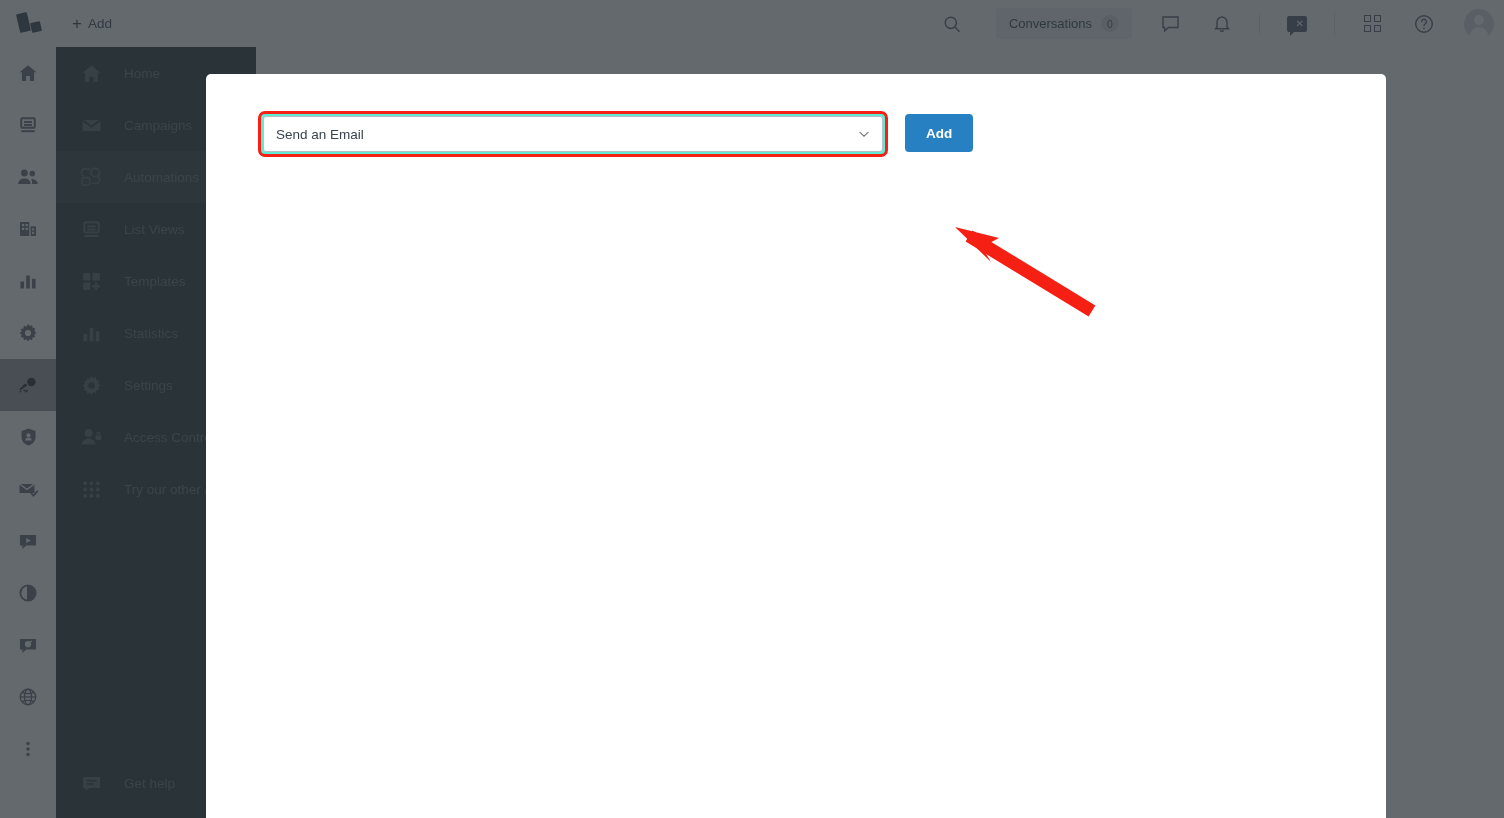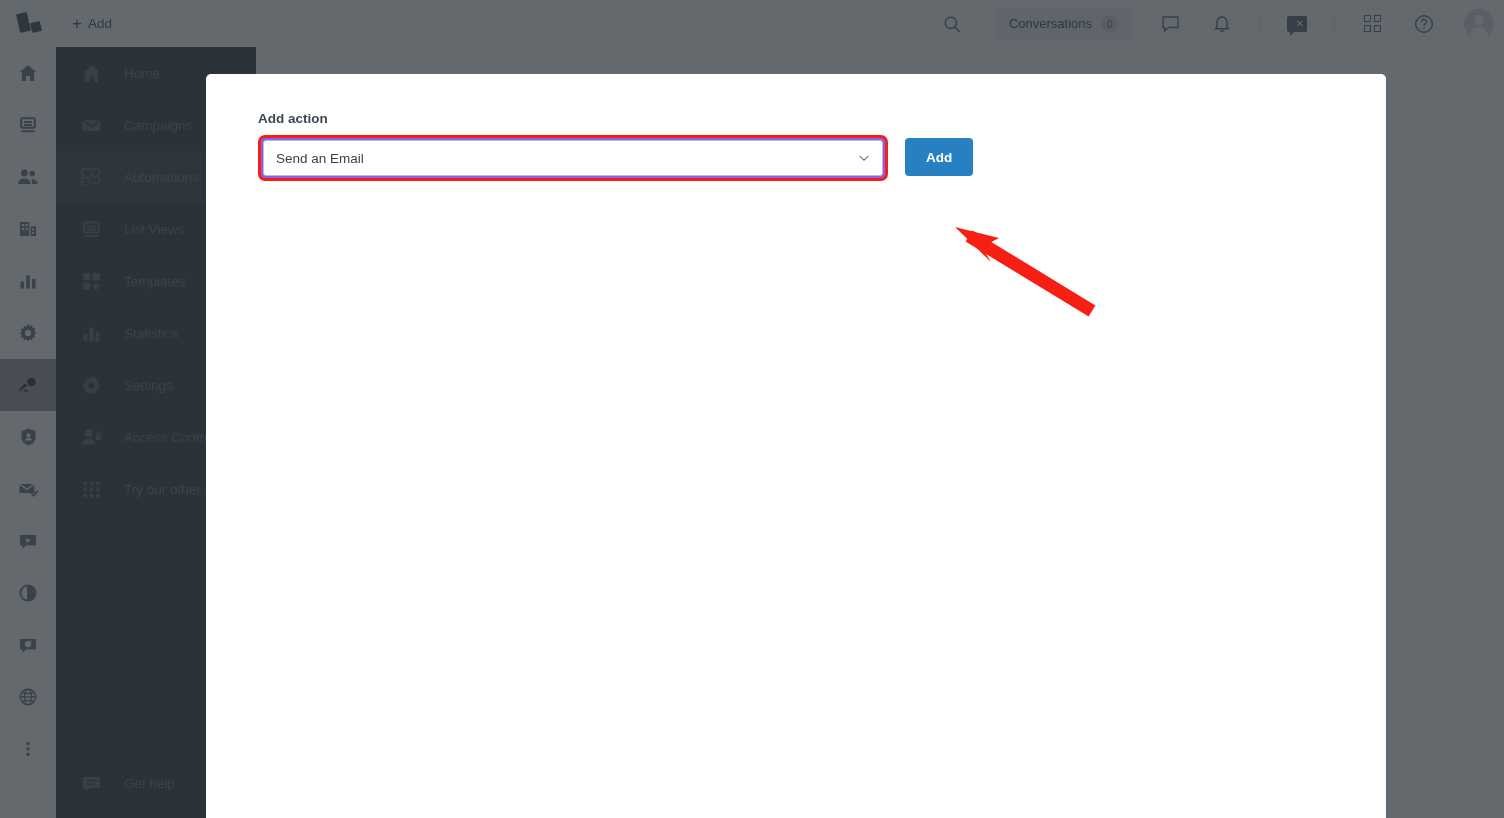--- a/index.html
+++ b/index.html
@@ -150,21 +150,21 @@
   }
   .modal-body { padding: 37px 0 0 52px; }
   .field-label {
     font-size: 13.5px; font-weight: bold; color: #3c4753;
     margin-bottom: 9px;
   }
   .field-row { display: flex; align-items: flex-start; gap: 0px; }
   .select-wrap {
     position: relative; width: 630px;
     border: 3px solid #f51f14; border-radius: 7px;
-    padding: 2px; background: #8b5cf6;
+    padding: 2px; background: #5eead4;
   }
   .select-box {
     width: 100%; height: 36px;
     border: 1px solid #b9bfc5; border-radius: 3px;
     background: #ffffff;
     display: flex; align-items: center;
     padding: 0 12px; font-size: 13.5px; color: #39434e;
     cursor: pointer;
   }
   .chev {
@@ -483,21 +483,20 @@
         <span>Get help</span>
       </div>
     </div>
   </div>
 
   <div class="backdrop"></div>
 
   <div class="modal">
 
     <div class="modal-body">
-      <div class="field-label">Add action</div>
       <div class="field-row">
         <div class="select-wrap">
           <div class="select-box">
             <span>Send an Email</span>
             <span class="chev">
               <svg width="12" height="12" viewBox="0 0 12 12" fill="none" stroke="currentColor" stroke-width="1.1" stroke-linecap="round">
                 <polyline points="2,4.4 6,8.2 10,4.4"></polyline>
               </svg>
             </span>
           </div>

